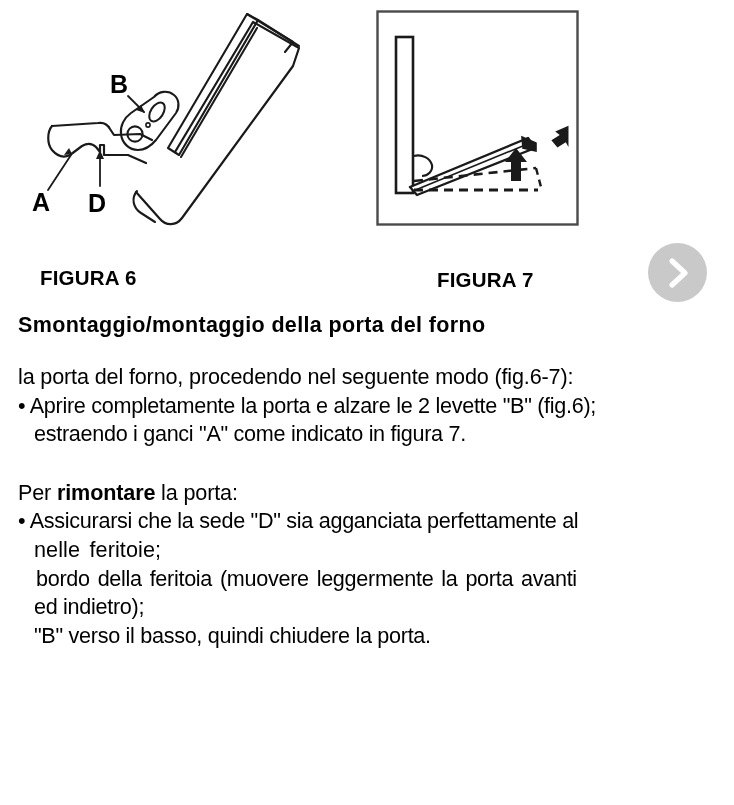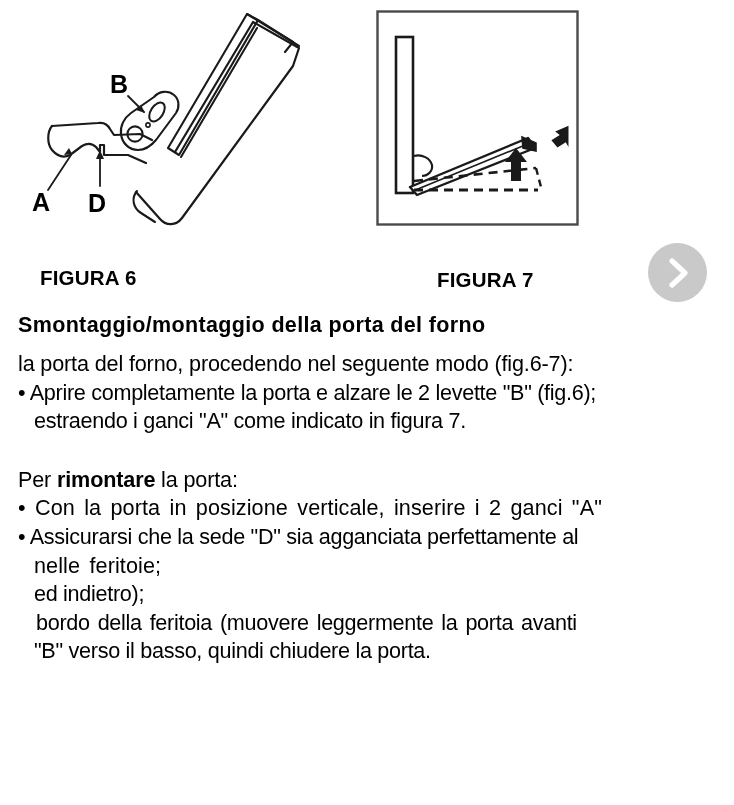--- a/index.html
+++ b/index.html
@@ -68,21 +68,21 @@
     left: 18px;
     top: 312px;
     width: 700px;
   }
   .section-heading {
     font-family: "Liberation Sans", sans-serif;
     font-weight: bold;
     font-size: 21.5px;
     line-height: 27px;
     letter-spacing: 0.35px;
-    margin: 0 0 11px 0;
+    margin: 0 0 24px 0;
     white-space: nowrap;
   }
   .para {
     font-family: "Liberation Sans", sans-serif;
     font-size: 21.6px;
     line-height: 28.6px;
     margin: 0;
     letter-spacing: -0.15px;
   }
   .bullet-line {
@@ -226,21 +226,20 @@
   <p class="para">la porta del forno, procedendo nel seguente modo (fig.6-7):</p>
 
   <p class="bullet-line">• Aprire completamente la porta e alzare le 2 levette "B" (fig.6);</p>
 
   <p class="bullet-line indent">estraendo i ganci "A" come indicato in figura 7.</p>
 
   <div class="gap-block"></div>
 
   <p class="para"><span>Per </span><b class="inline-bold">rimontare</b><span> la porta:</span></p>
 
-  <p class="bullet-line justify">• Con la porta in posizione verticale, inserire i 2 ganci "A"</p>
   <p class="bullet-line">• Assicurarsi che la sede "D" sia agganciata perfettamente al</p>
 
   <p class="bullet-line justify indent">nelle feritoie;</p>
+  <p class="bullet-line indent2">bordo della feritoia (muovere leggermente la porta avanti</p>
   <p class="bullet-line indent">ed indietro);</p>
-  <p class="bullet-line indent2">bordo della feritoia (muovere leggermente la porta avanti</p>
 
   <p class="bullet-line indent">"B" verso il basso, quindi chiudere la porta.</p>
 </div>
 
 </body></html>

